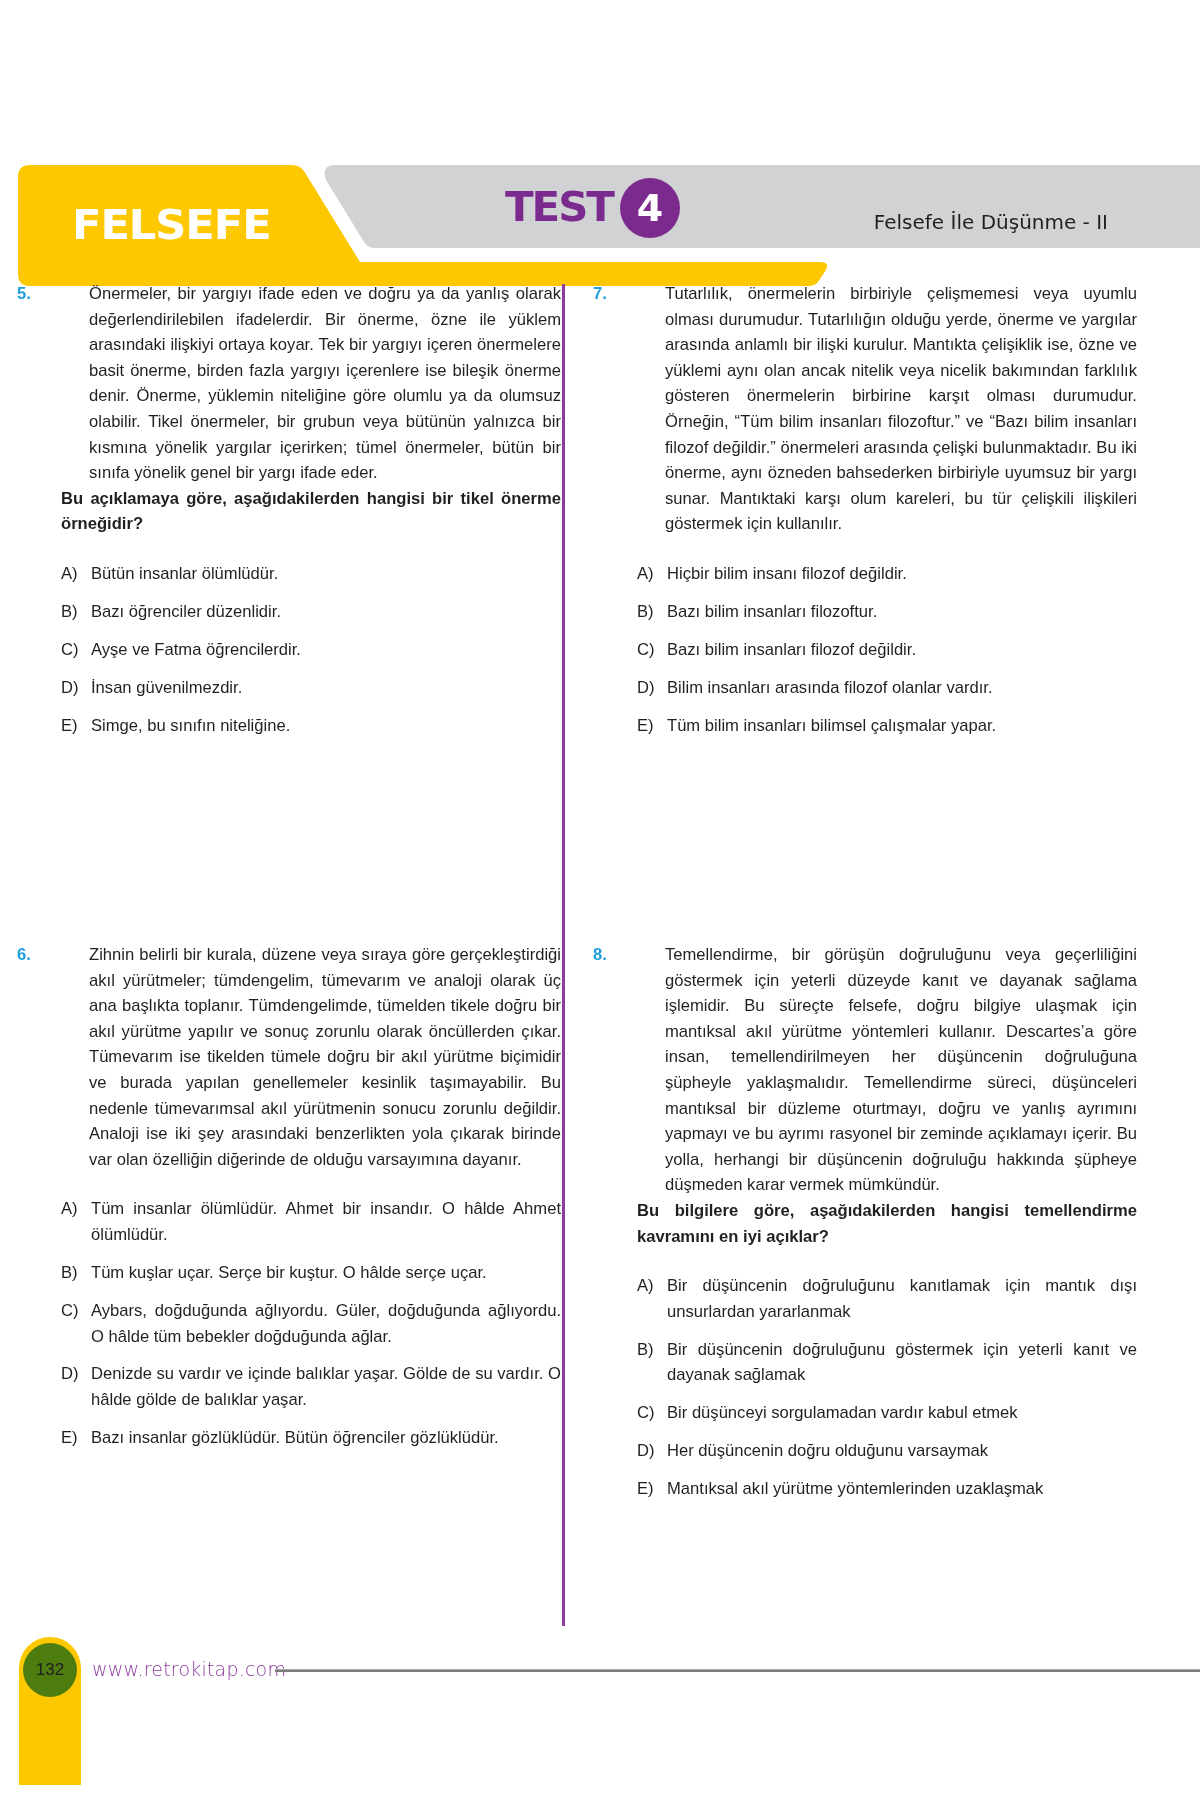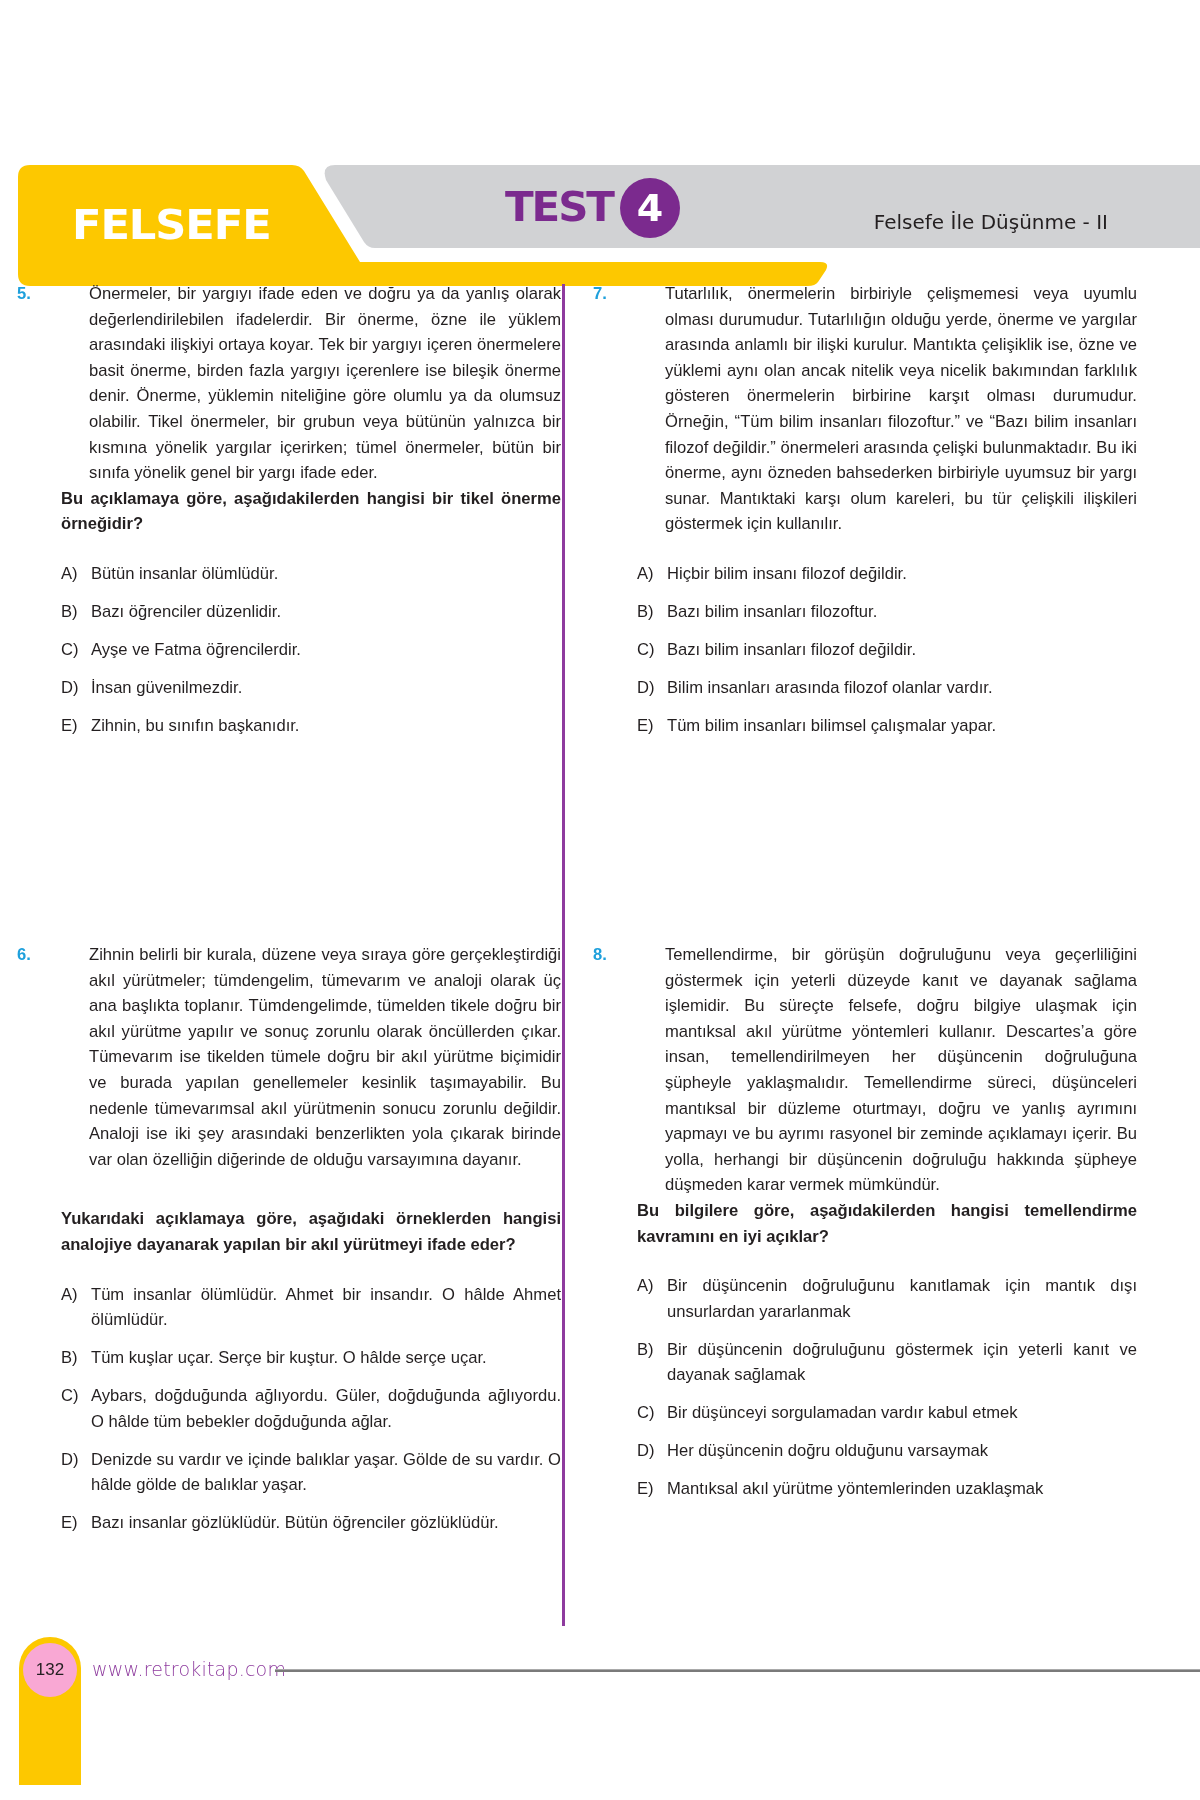--- a/index.html
+++ b/index.html
@@ -59,21 +59,21 @@
     #q8 { left: 637px; top: 942px; }
     #q6 .q-stem { margin-top: 34px; }
 
     
     .page-tab {
       position: absolute; left: 19px; top: 1637px; width: 62px; height: 148px;
       background: #fdc800; border-radius: 31px 31px 0 0;
     }
     .page-number {
       position: absolute; left: 23px; top: 1643px; width: 54px; height: 54px;
-      border-radius: 50%; background: #f9a8d4; color: #231f20;
+      border-radius: 50%; background: #4d7c0f; color: #231f20;
       display: flex; align-items: center; justify-content: center;
       font-size: 17px;
     }
     .website {
       position: absolute; left: 92px; top: 1658px; font-size: 19px; color: #8e3b9e;
       font-family: "DejaVu Sans", sans-serif; font-weight: 300; letter-spacing: 0.2px;
     }
     .footer-rule {
       position: absolute; left: 275px; top: 1669px; width: 925px; height: 3px;
       background: #7a7a7a; border-top: 1px solid #aaaaaa;
@@ -113,21 +113,21 @@
     <div class="option">
         <span class="letter">C)</span>
         <span class="text">Ayşe ve Fatma öğrencilerdir.</span>
       </div>
     <div class="option">
         <span class="letter">D)</span>
         <span class="text">İnsan güvenilmezdir.</span>
       </div>
     <div class="option">
         <span class="letter">E)</span>
-        <span class="text">Zihnin, bu sınıfın başkanıdır.</span>
+        <span class="text">Simge, bu sınıfın niteliğine.</span>
       </div>
   </div>
 </div>
 
 <div class="question" id="q7">
   <span class="q-num">7.</span>
   <p class="q-body">Tutarlılık, önermelerin birbiriyle çelişmemesi veya uyumlu olması durumudur. Tutarlılığın olduğu yerde, önerme ve yargılar arasında anlamlı bir ilişki kurulur. Mantıkta çelişiklik ise, özne ve yüklemi aynı olan ancak nitelik veya nicelik bakımından farklılık gösteren önermelerin birbirine karşıt olması durumudur. Örneğin, “Tüm bilim insanları filozoftur.” ve “Bazı bilim insanları filozof değildir.” önermeleri arasında çelişki bulunmaktadır. Bu iki önerme, aynı özneden bahsederken birbiriyle uyumsuz bir yargı sunar. Mantıktaki karşı olum kareleri, bu tür çelişkili ilişkileri göstermek için kullanılır.</p>
   <div class="options">
     <div class="option">
         <span class="letter">A)</span>
@@ -148,21 +148,20 @@
     <div class="option">
         <span class="letter">E)</span>
         <span class="text">Tüm bilim insanları bilimsel çalışmalar yapar.</span>
       </div>
   </div>
 </div>
 
 <div class="question" id="q6">
   <span class="q-num">6.</span>
   <p class="q-body">Zihnin belirli bir kurala, düzene veya sıraya göre gerçekleştirdiği akıl yürütmeler; tümdengelim, tümevarım ve analoji olarak üç ana başlıkta toplanır. Tümdengelimde, tümelden tikele doğru bir akıl yürütme yapılır ve sonuç zorunlu olarak öncüllerden çıkar. Tümevarım ise tikelden tümele doğru bir akıl yürütme biçimidir ve burada yapılan genellemeler kesinlik taşımayabilir. Bu nedenle tümevarımsal akıl yürütmenin sonucu zorunlu değildir. Analoji ise iki şey arasındaki benzerlikten yola çıkarak birinde var olan özelliğin diğerinde de olduğu varsayımına dayanır.</p>
-  <p class="q-stem">Yukarıdaki açıklamaya göre, aşağıdaki örneklerden hangisi analojiye dayanarak yapılan bir akıl yürütmeyi ifade eder?</p>
   <div class="options">
     <div class="option">
         <span class="letter">A)</span>
         <span class="text">Tüm insanlar ölümlüdür. Ahmet bir insandır. O hâlde Ahmet ölümlüdür.</span>
       </div>
     <div class="option">
         <span class="letter">B)</span>
         <span class="text">Tüm kuşlar uçar. Serçe bir kuştur. O hâlde serçe uçar.</span>
       </div>
     <div class="option">

